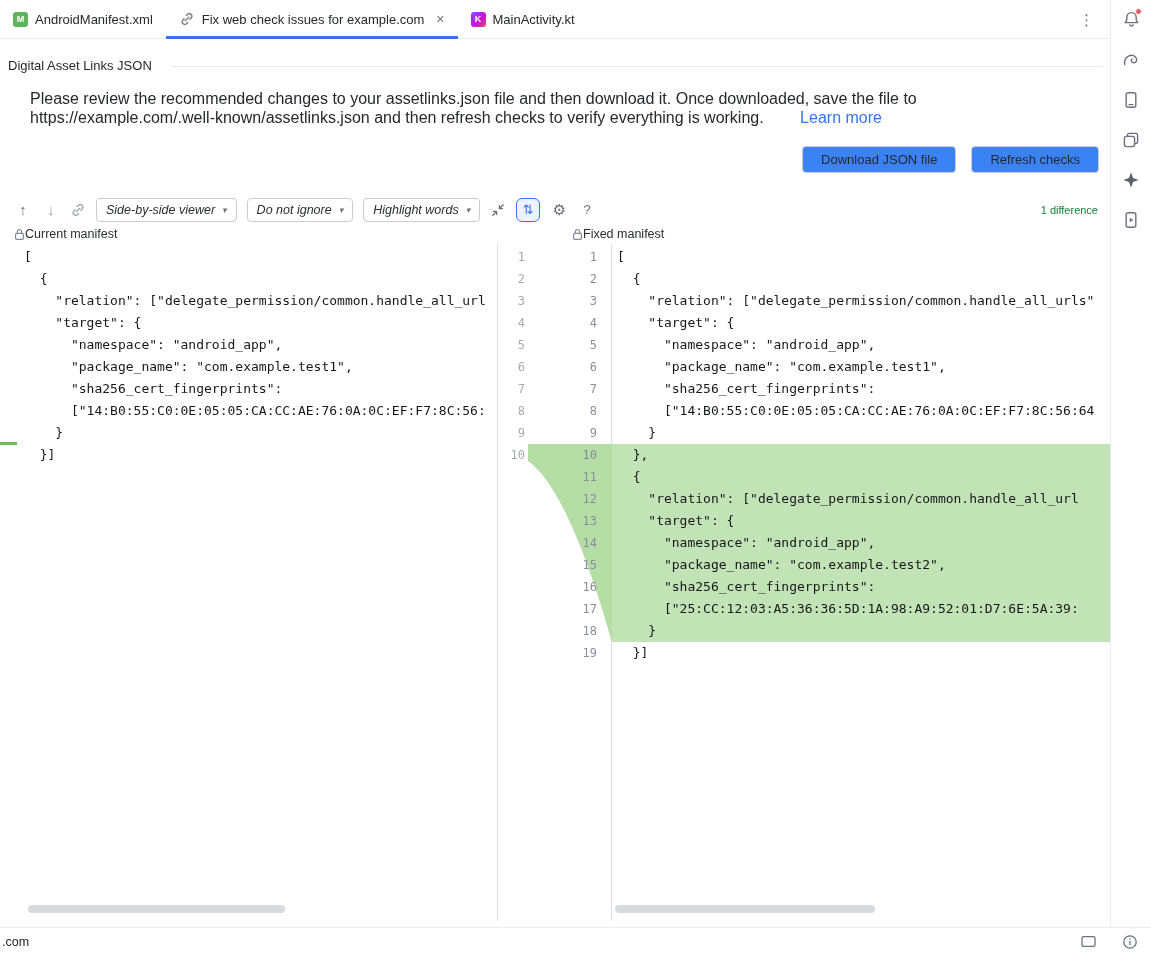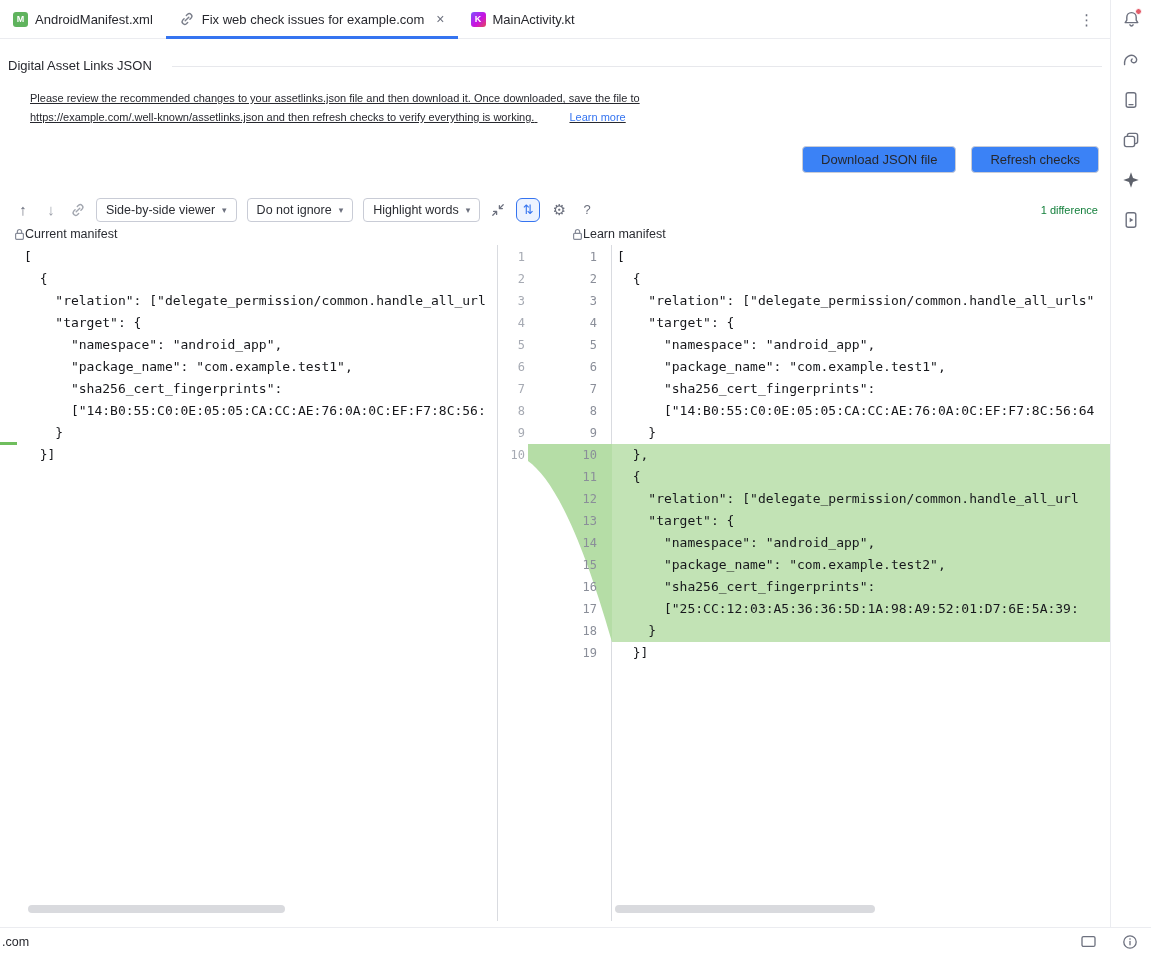--- a/index.html
+++ b/index.html
@@ -18,35 +18,35 @@
               font-weight:bold; display:flex; align-items:center; justify-content:center; }
   .manifest-icon { background:#5fb35d; }
   .kotlin-icon { background:linear-gradient(135deg,#7F52FF 0%,#C811E2 55%,#E54857 100%); }
   .tab-close { margin-left:5px; color:#6c707e; font-size:14px; line-height:1; }
   .kebab { position:absolute; right:10px; top:0; height:39px; display:flex;
            align-items:center; font-size:15px; color:#6c707e; padding:0 6px; }
 
   
   .section-title { position:absolute; left:8px; top:58px; font-size:13px; color:#27282e; }
   .title-rule { position:absolute; left:172px; right:49px; top:66px; height:1px; background:#e7e8ec; }
-  .desc { position:absolute; left:30px; top:89px; font-size:11px; line-height:19px; color:#27282e;text-decoration:underline; }
+  .desc { position:absolute; left:30px; top:89px; font-size:16px; line-height:19px; color:#27282e; }
   .learn-more { color:#3574F0; text-decoration:none; cursor:pointer;padding-left:32px; }
   .actions { position:absolute; top:146px; right:52px; display:flex; gap:15px; }
   .btn { height:27px; padding:0 18px; font-size:13px; font-family:"Liberation Sans",sans-serif;
          border:1px solid #c9ccd6; border-radius:4px; background:#3b82f6; color:#27282e; cursor:pointer; }
 
   
   .diff-toolbar { position:absolute; left:0; top:196px; width:1110px; height:27px;
                   display:flex; align-items:center; gap:10px; padding:0 12px 0 14px; }
   .tb-glyph { color:#6c707e; font-size:15px; width:18px; text-align:center; line-height:1; cursor:pointer; }
   .tb-glyph.dim { color:#9ca0aa; }
   .tb-svg { display:flex; align-items:center; cursor:pointer; }
   .pill { display:flex; align-items:center; gap:7px; height:24px; padding:0 9px;
           border:1px solid #c9ccd6; border-radius:4px; background:#fff;
-          font-size:12.5px; color:#2b2d33; cursor:pointer; }
+          font-size:12.5px; color:#2b2d33; cursor:pointer;font-style:italic; }
   .caret { font-size:9px; color:#6c707e; }
   .sync { width:24px; height:24px; border:1px solid #3574F0; border-radius:6px; background:#edf3ff;
           color:#3574F0; display:flex; align-items:center; justify-content:center; font-size:13px; cursor:pointer; }
   .spacer { flex:1; }
   .diff-count { font-size:11px; color:#15803d; }
 
   
   .ph { position:absolute; top:227px; display:flex; align-items:center; 
         font-size:12.5px; color:#2b2d33; }
   .ph-left { left:14px; }
@@ -183,21 +183,21 @@
     </span>
     <span>Current manifest</span>
   </div>
   <div class="ph ph-right">
     <span class="tb-svg">
       <svg width="11" height="13" viewBox="0 0 11 13" fill="none" stroke="#868b98" stroke-width="1.2">
         <rect x="1.6" y="5.3" width="7.8" height="6" rx="1"></rect>
         <path d="M3.4 5.3V3.6a2.1 2.1 0 0 1 4.2 0v1.7"></path>
       </svg>
     </span>
-    <span>Learn manifest</span>
+    <span>Fixed manifest</span>
   </div>
 
   <div id="diff-area">
     <div class="pane pane-left">
       <div class="code">
           <div class="code-line">[</div>
           <div class="code-line">  {</div>
           <div class="code-line">    "relation": ["delegate_permission/common.handle_all_url</div>
           <div class="code-line">    "target": {</div>
           <div class="code-line">      "namespace": "android_app",</div>

